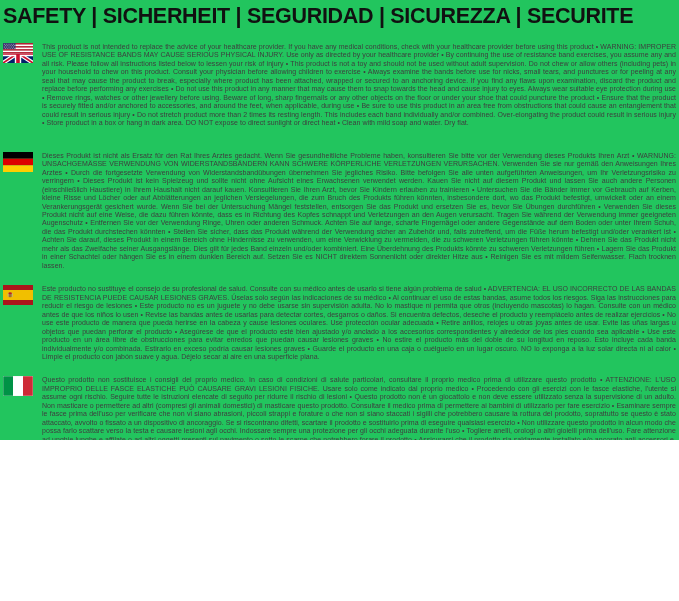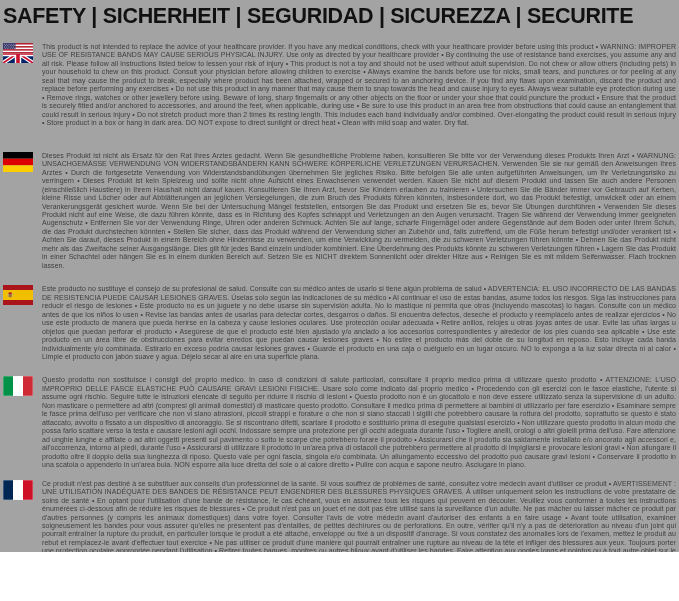--- a/index.html
+++ b/index.html
@@ -2,22 +2,22 @@
 <html><head>
 <meta charset="utf-8">
 <style>
   html, body {
     margin: 0;
     padding: 0;
     background: #ffffff;
   }
   .page {
     width: 679px;
-    height: 552px;
-    background: #a3a3a3;
+    height: 440px;
+    background: #22c55e;
     box-sizing: border-box;
     padding: 2px 3px 0 3px;
     overflow: hidden;
     font-family: "Liberation Sans", sans-serif;
   }
   .page-title {
     font-family: "Liberation Sans", sans-serif;
     font-weight: 700;
     font-size: 21.5px;
     letter-spacing: -0.3px;

